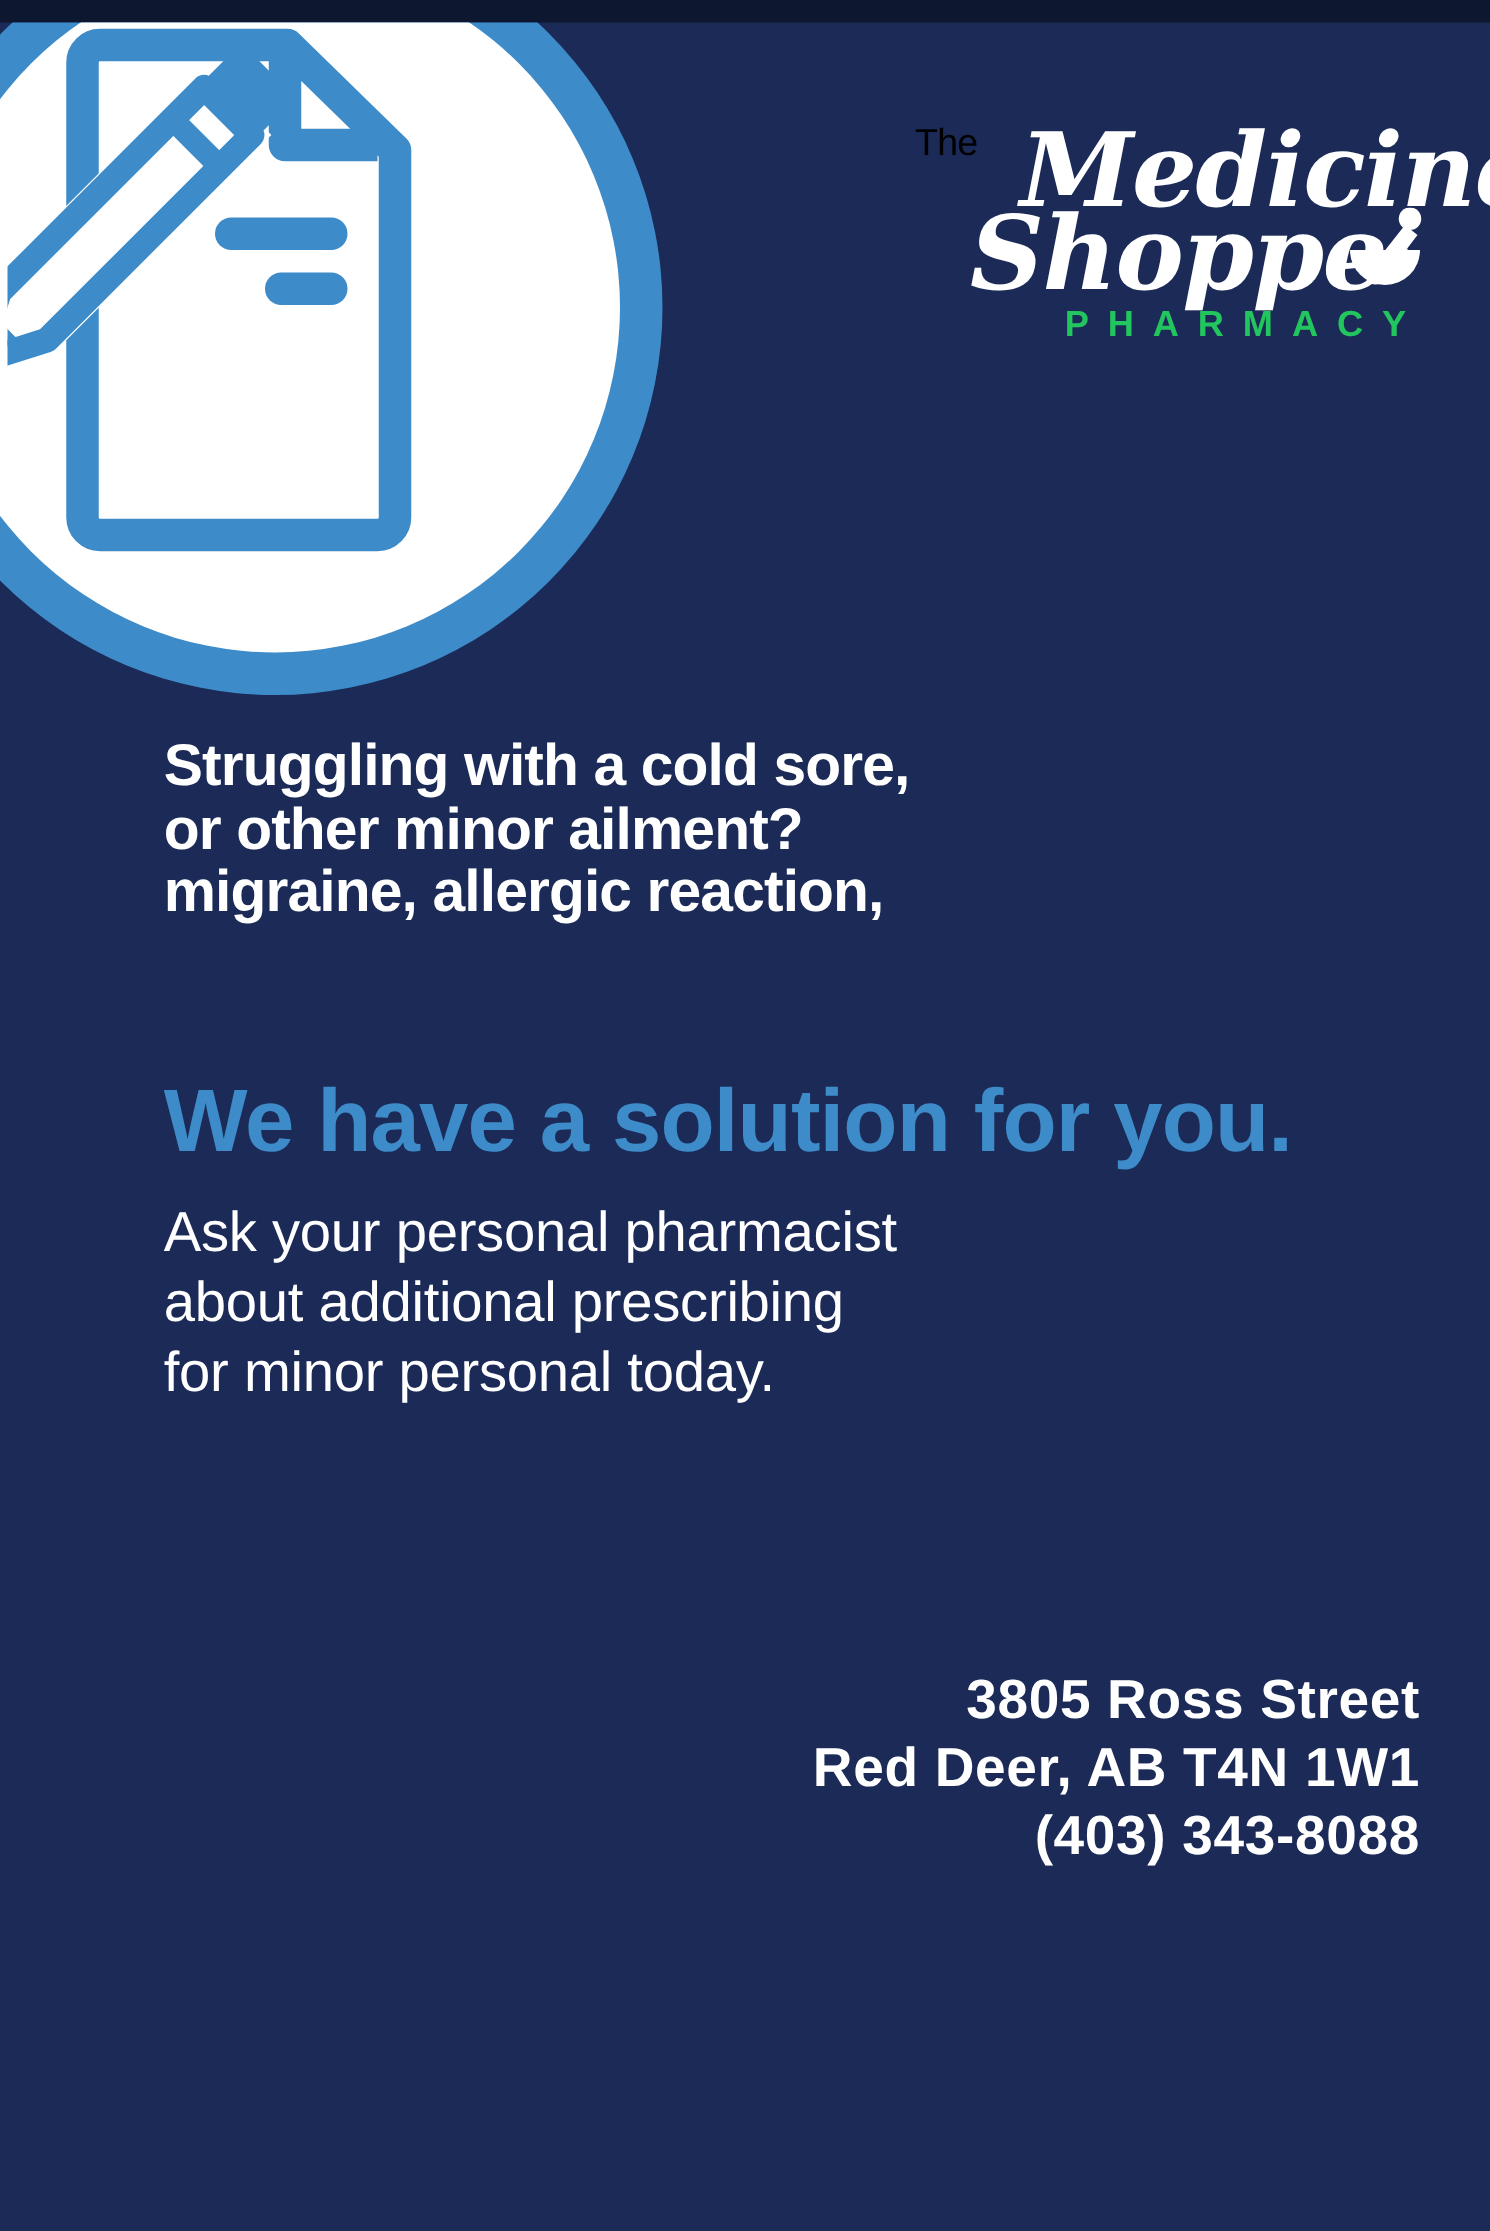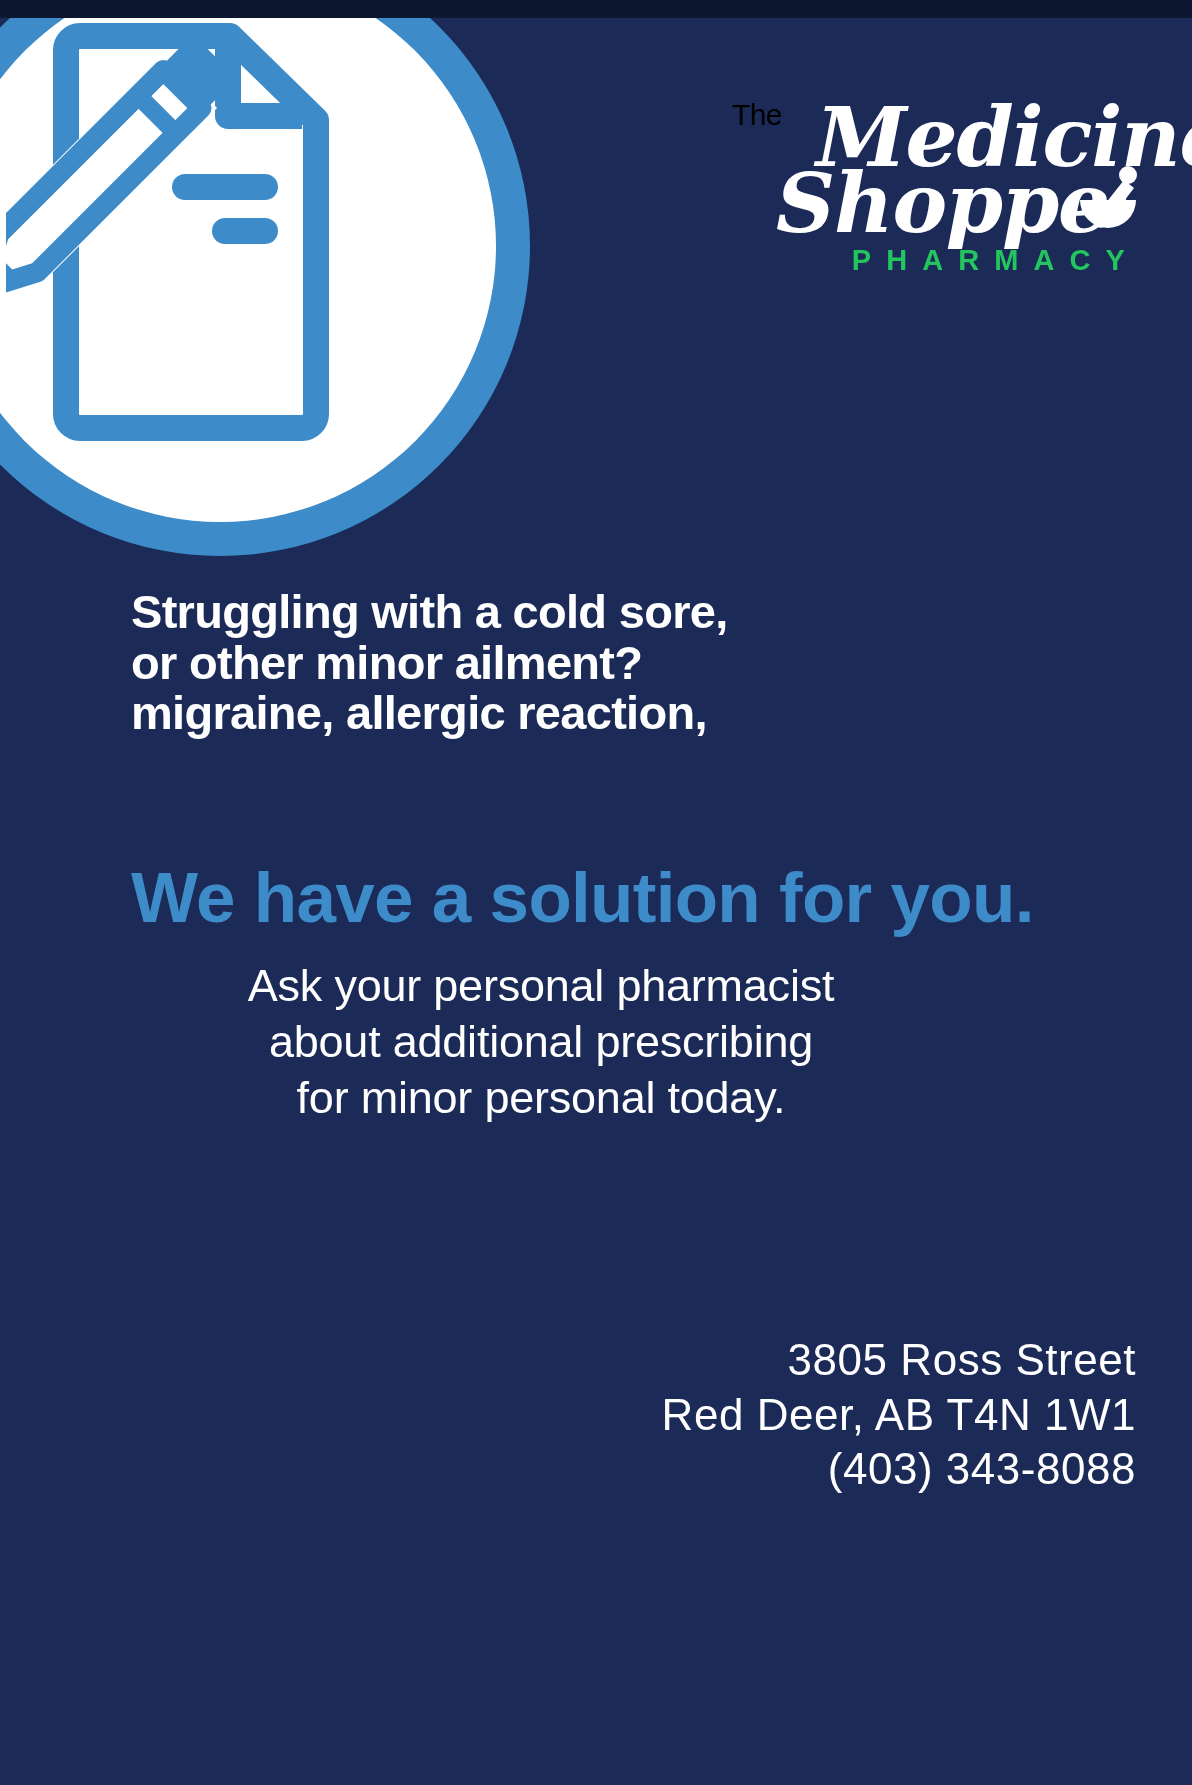--- a/index.html
+++ b/index.html
@@ -163,32 +163,32 @@
     left: 131px;
     top: 895px;
     width: 820px;
     color: #ffffff;
     font-family: "Liberation Sans", sans-serif;
     font-weight: 300;
     font-size: 45px;
     line-height: 1.24;
     letter-spacing: -0.005em;
   }
-  .body-line { display: block; white-space: nowrap; text-align: center; }
+  .body-line { display: block; white-space: nowrap; }
 
   
   .address {
     position: absolute;
     right: 56px;
     top: 1315px;
     width: 760px;
     text-align: right;
     color: #ffffff;
     font-family: "Liberation Sans", sans-serif;
-    font-weight: 400;
+    font-weight: 700;
     font-size: 44px;
     line-height: 1.24;
     letter-spacing: 0.012em;
   }
   .address-line { display: block; white-space: nowrap; }
 </style>
 </head>
 <body>
 
 <div class="poster">

